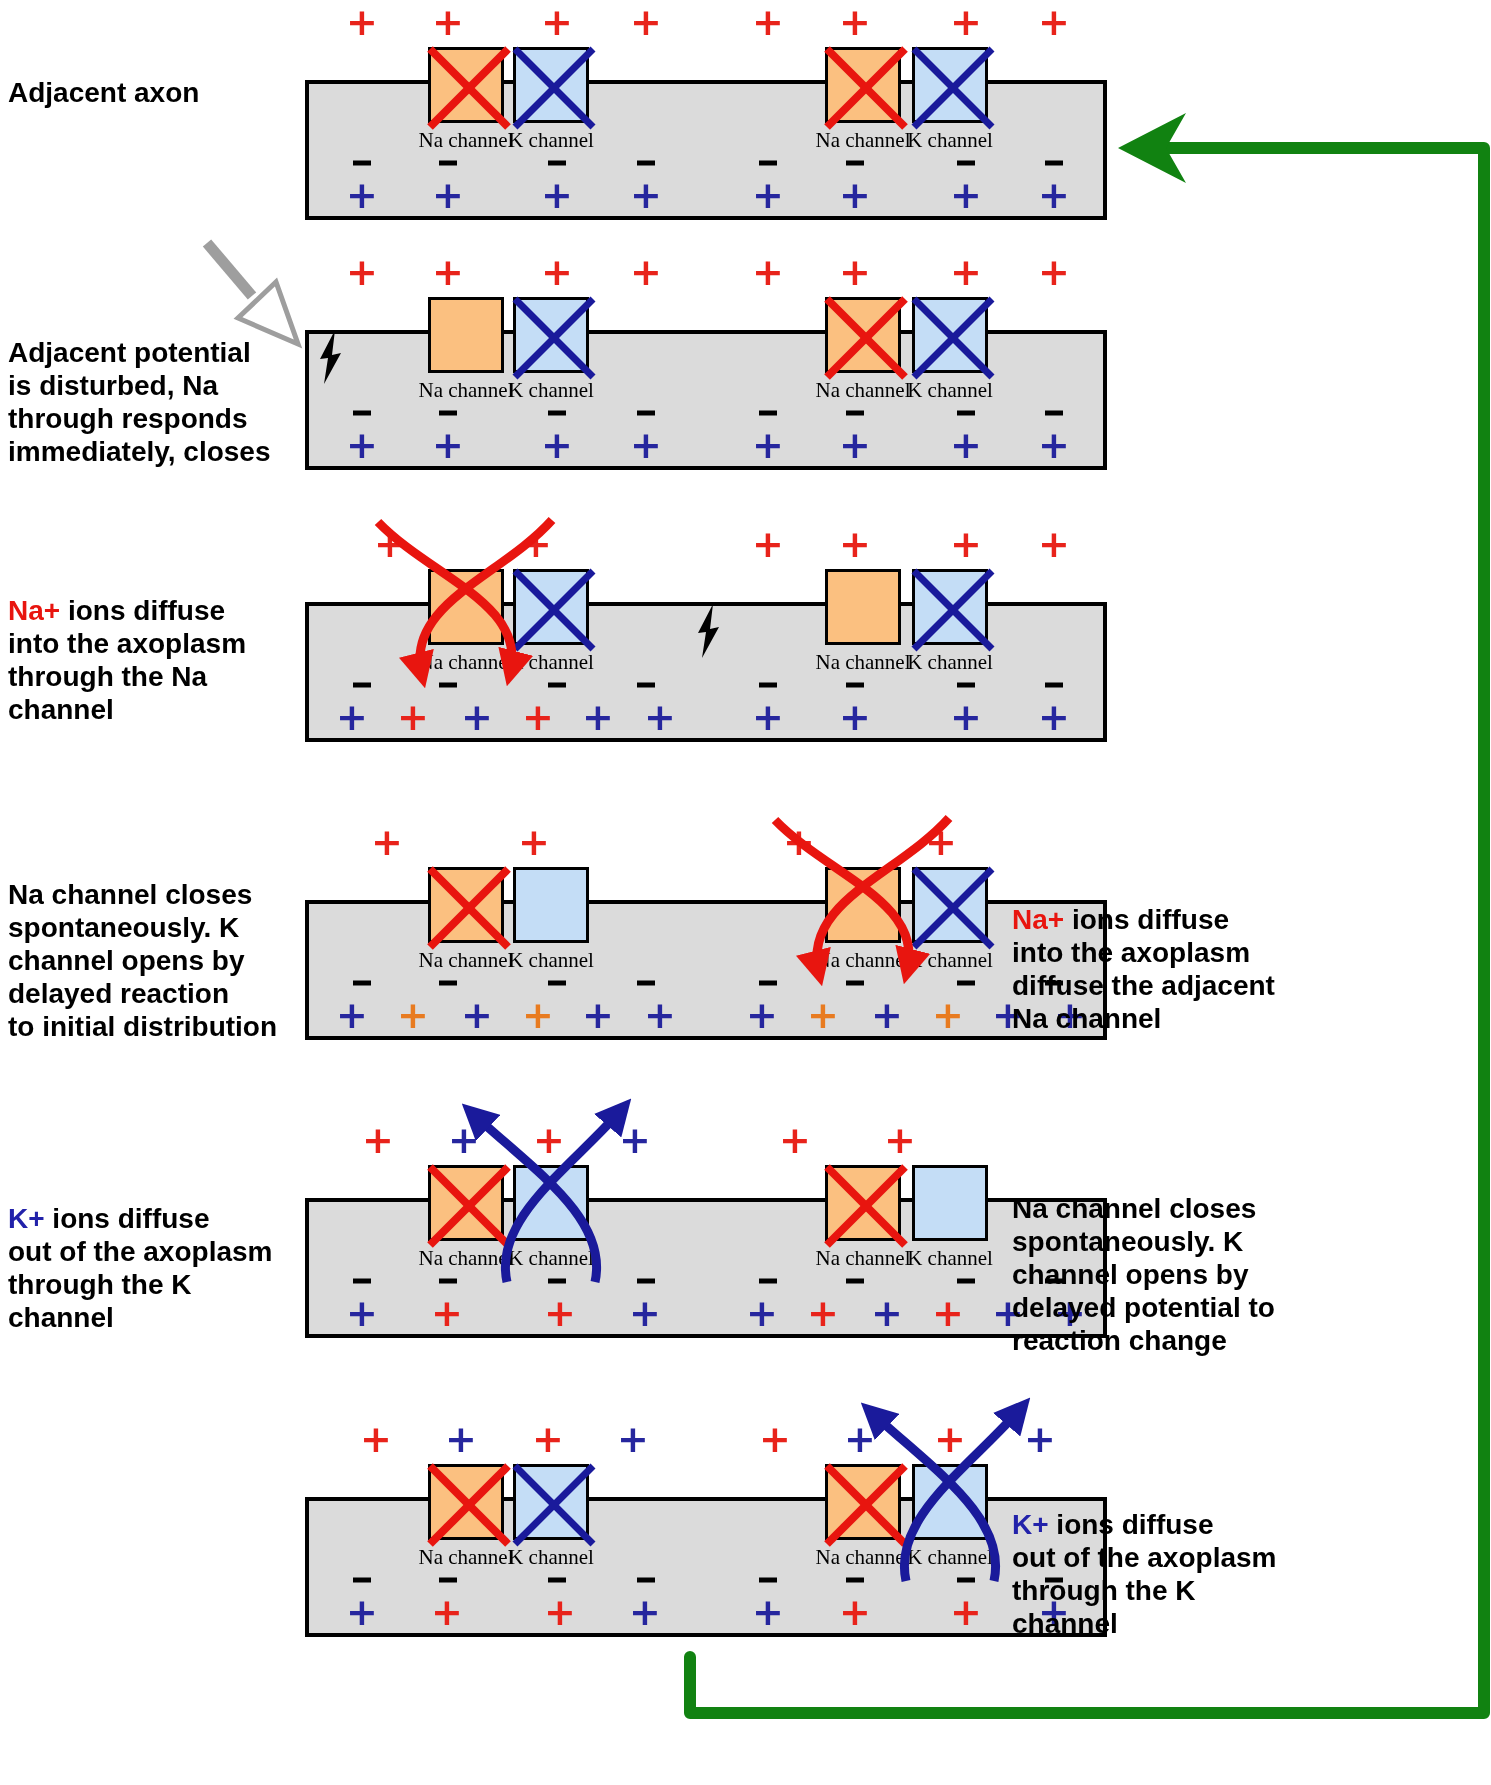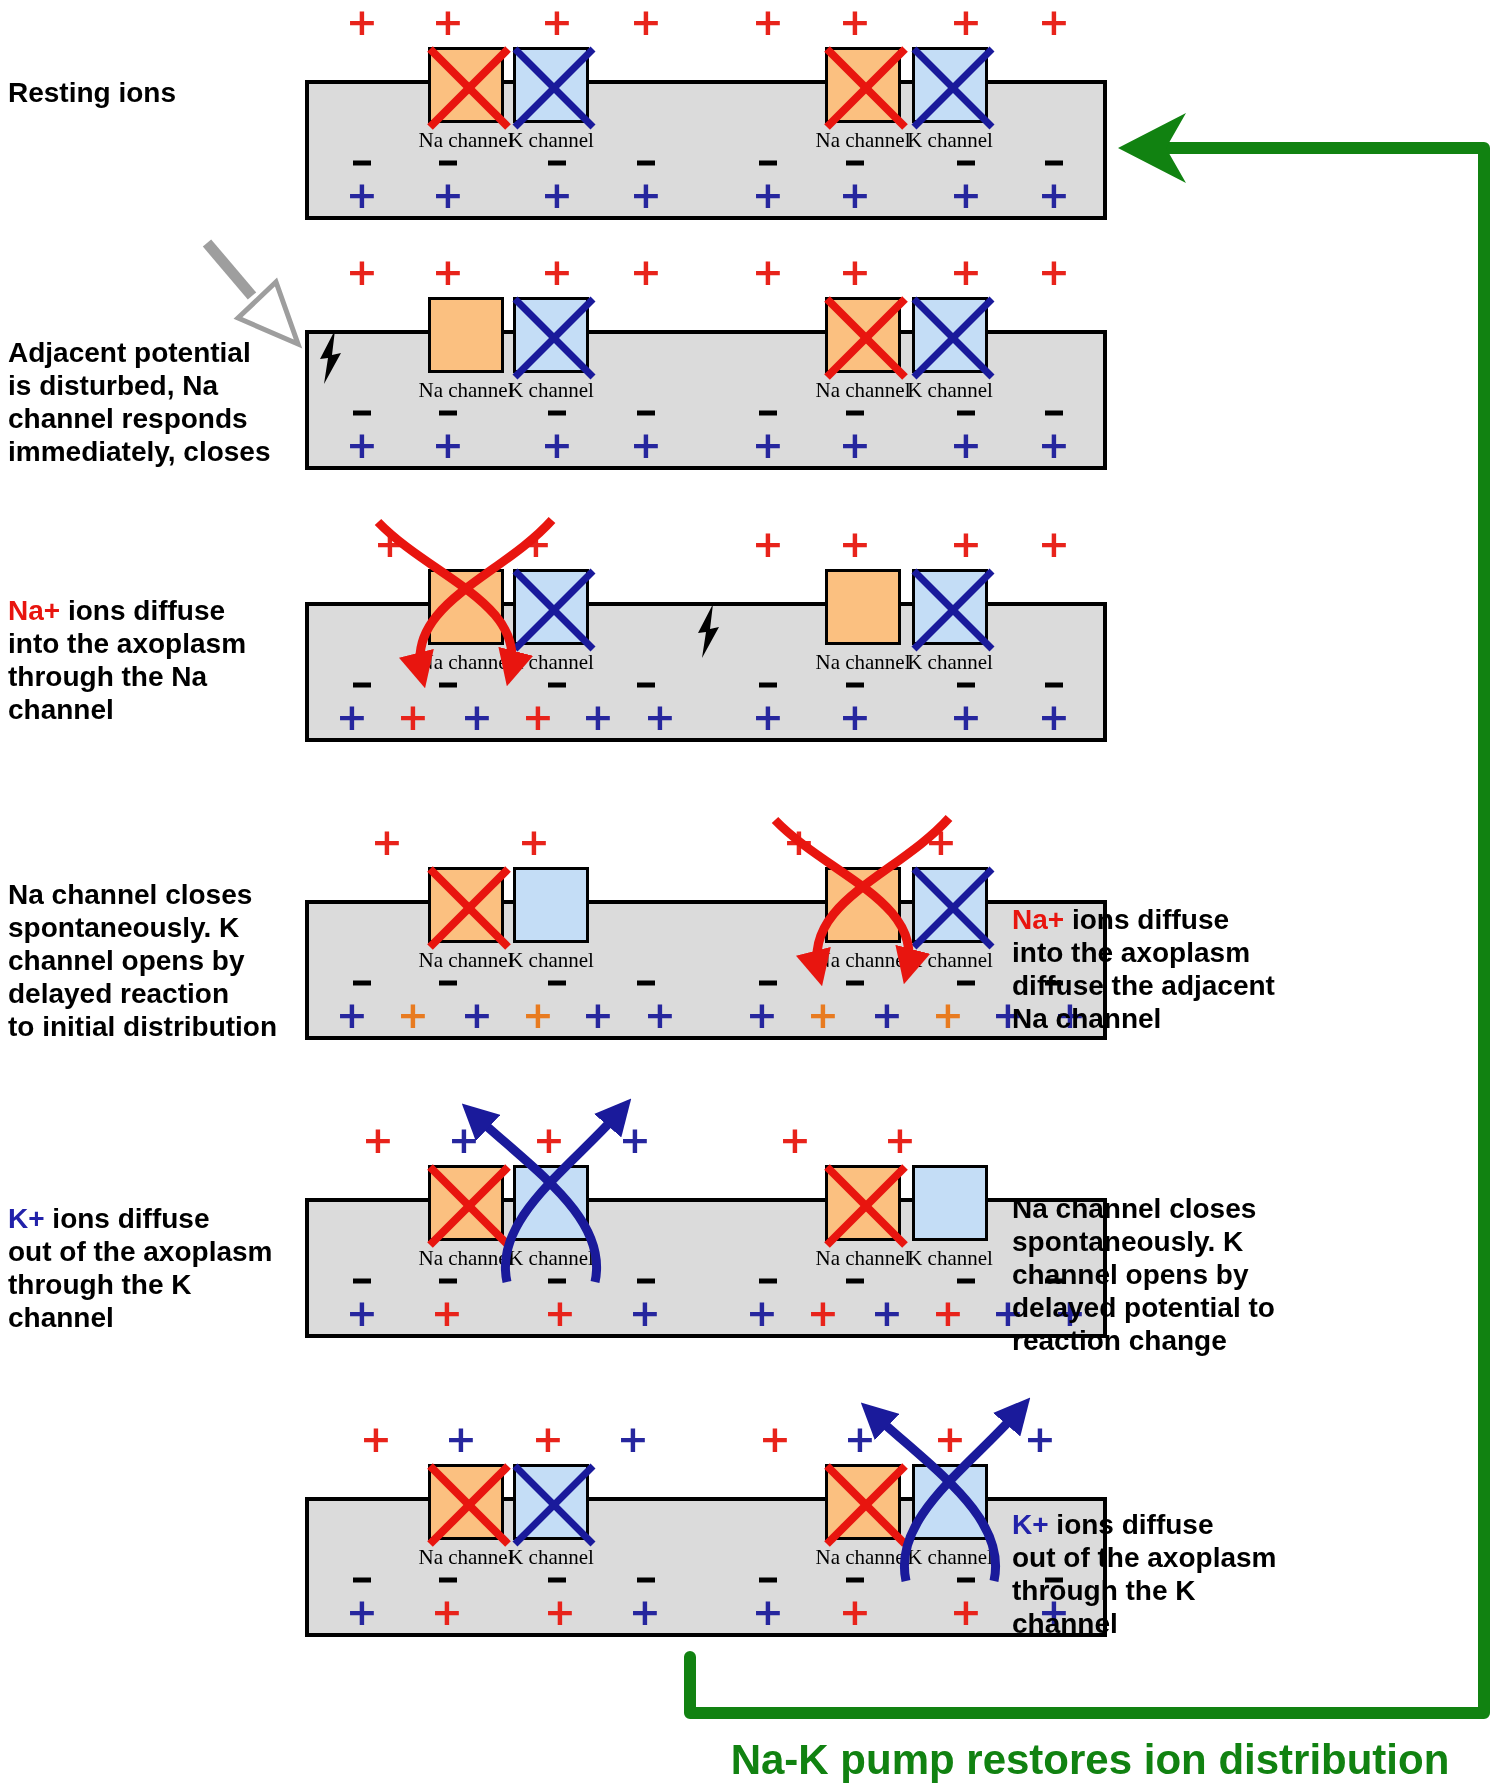--- a/index.html
+++ b/index.html
@@ -40,21 +40,20 @@
       <path d="M 507 1282 C 493 1218, 571 1168, 623 1108" stroke="#1a1a9b" stroke-width="9" fill="none" marker-end="url(#mb)"></path>
       <path d="M 994 1581 C 1008 1517, 930 1467, 870 1411" stroke="#1a1a9b" stroke-width="9" fill="none" marker-end="url(#mb)"></path>
       <path d="M 906 1581 C 892 1517, 970 1467, 1022 1407" stroke="#1a1a9b" stroke-width="9" fill="none" marker-end="url(#mb)"></path>
       <line x1="207" y1="243" x2="252" y2="296" stroke="#9e9e9e" stroke-width="11"></line>
       <polygon points="298,344 238,318 276,282" fill="#ffffff" stroke="#9e9e9e" stroke-width="5" stroke-linejoin="miter"></polygon>
       <polygon points="335,330 320,359 328,358 324,384 341,353 332,355" fill="#000"></polygon>
       <polygon points="713,604 698,633 706,632 702,658 719,627 710,629" fill="#000"></polygon>
       <path d="M 690 1657 L 690 1713 L 1484 1713 L 1484 148 L 1138 148" stroke="#118211" stroke-width="12" fill="none" stroke-linecap="round" stroke-linejoin="round"></path>
       <polygon points="1118,148 1186,113 1166,148 1186,183" fill="#118211"></polygon>
     </svg>
-  <div id="pump-label">Na-K pump restores ion distribution</div>
 <div class="membrane" style="left: 305px; top: 80px; width: 802px; height: 140px;"></div>
     <div class="channel" style="left: 428px; top: 47px; width: 76px; height: 76px; background: rgb(251, 192, 128);">
       <svg width="94" height="94">
         <line x1="8" y1="8" x2="86" y2="86" stroke="#e8150f" stroke-width="8"></line>
         <line x1="86" y1="8" x2="8" y2="86" stroke="#e8150f" stroke-width="8"></line>
       </svg>
     </div>
     <div class="channel" style="left: 513px; top: 47px; width: 76px; height: 76px; background: rgb(196, 221, 246);">
       <svg width="94" height="94">
         <line x1="8" y1="8" x2="86" y2="86" stroke="#1a1a9b" stroke-width="7"></line>
@@ -95,21 +94,21 @@
     <div class="minus" style="left: 1054px; top: 163px;"></div>
     <div class="plus" style="left: 362px; top: 197px; color: rgb(38, 38, 158);">+</div>
     <div class="plus" style="left: 448px; top: 197px; color: rgb(38, 38, 158);">+</div>
     <div class="plus" style="left: 557px; top: 197px; color: rgb(38, 38, 158);">+</div>
     <div class="plus" style="left: 646px; top: 197px; color: rgb(38, 38, 158);">+</div>
     <div class="plus" style="left: 768px; top: 197px; color: rgb(38, 38, 158);">+</div>
     <div class="plus" style="left: 855px; top: 197px; color: rgb(38, 38, 158);">+</div>
     <div class="plus" style="left: 966px; top: 197px; color: rgb(38, 38, 158);">+</div>
     <div class="plus" style="left: 1054px; top: 197px; color: rgb(38, 38, 158);">+</div>
     <div class="caption" style="left: 8px; top: 76px;">
-      <div><span>Resting ions</span></div>
+      <div><span>Adjacent axon</span></div>
     </div>
     <div class="membrane" style="left: 305px; top: 330px; width: 802px; height: 140px;"></div>
     <div class="channel" style="left: 428px; top: 297px; width: 76px; height: 76px; background: rgb(251, 192, 128);"></div>
     <div class="channel" style="left: 513px; top: 297px; width: 76px; height: 76px; background: rgb(196, 221, 246);">
       <svg width="94" height="94">
         <line x1="8" y1="8" x2="86" y2="86" stroke="#1a1a9b" stroke-width="7"></line>
         <line x1="86" y1="8" x2="8" y2="86" stroke="#1a1a9b" stroke-width="7"></line>
       </svg>
     </div>
     <div class="ch-label" style="left: 396px; top: 378px;">Na channel</div>
@@ -148,21 +147,21 @@
     <div class="plus" style="left: 448px; top: 447px; color: rgb(38, 38, 158);">+</div>
     <div class="plus" style="left: 557px; top: 447px; color: rgb(38, 38, 158);">+</div>
     <div class="plus" style="left: 646px; top: 447px; color: rgb(38, 38, 158);">+</div>
     <div class="plus" style="left: 768px; top: 447px; color: rgb(38, 38, 158);">+</div>
     <div class="plus" style="left: 855px; top: 447px; color: rgb(38, 38, 158);">+</div>
     <div class="plus" style="left: 966px; top: 447px; color: rgb(38, 38, 158);">+</div>
     <div class="plus" style="left: 1054px; top: 447px; color: rgb(38, 38, 158);">+</div>
     <div class="caption" style="left: 8px; top: 336px;">
       <div><span>Adjacent potential</span></div>
       <div><span>is disturbed, Na</span></div>
-      <div><span>channel responds</span></div>
+      <div><span>through responds</span></div>
       <div><span>immediately, closes</span></div>
     </div>
     <div class="membrane" style="left: 305px; top: 602px; width: 802px; height: 140px;"></div>
     <div class="channel" style="left: 428px; top: 569px; width: 76px; height: 76px; background: rgb(251, 192, 128);"></div>
     <div class="channel" style="left: 513px; top: 569px; width: 76px; height: 76px; background: rgb(196, 221, 246);">
       <svg width="94" height="94">
         <line x1="8" y1="8" x2="86" y2="86" stroke="#1a1a9b" stroke-width="7"></line>
         <line x1="86" y1="8" x2="8" y2="86" stroke="#1a1a9b" stroke-width="7"></line>
       </svg>
     </div>

